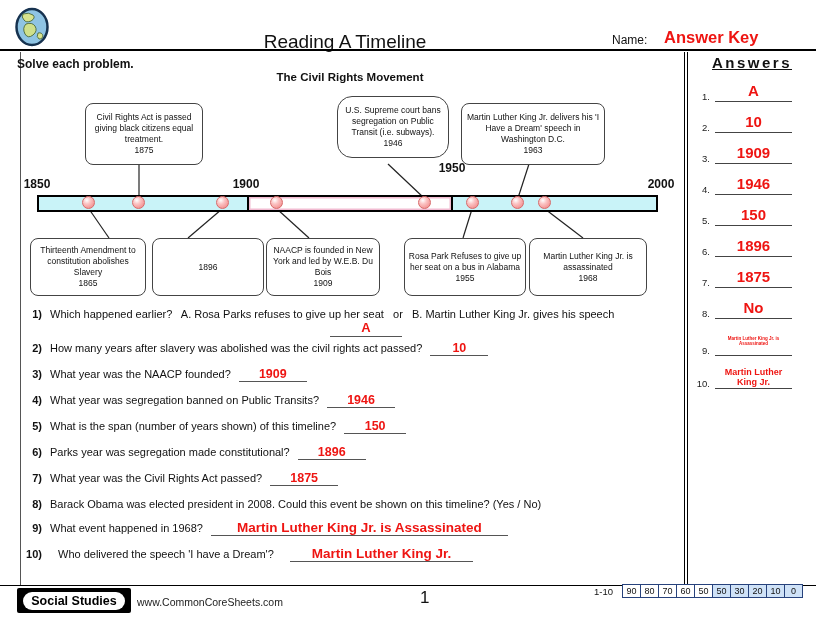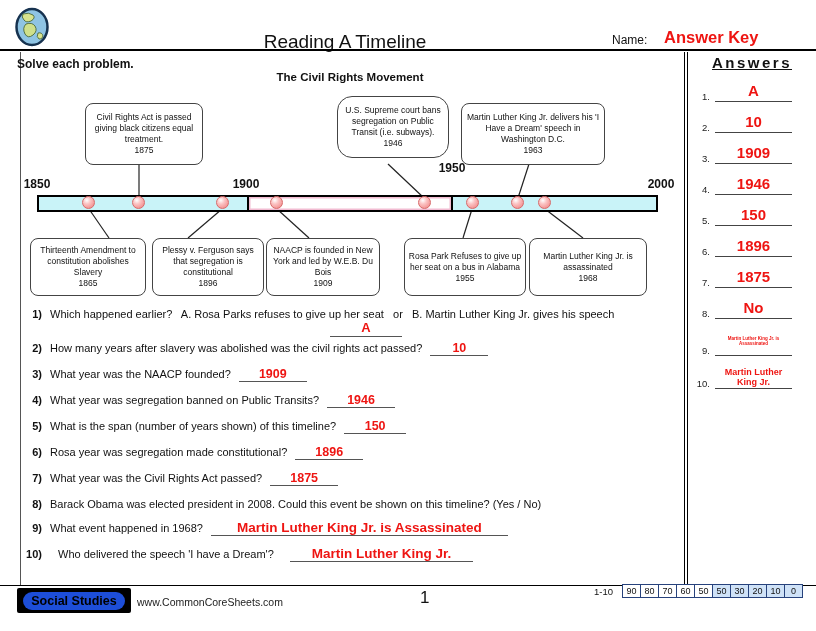--- a/index.html
+++ b/index.html
@@ -52,21 +52,21 @@
   .ansrow{left:694px;width:98px;display:flex;align-items:flex-end;}
   .ansrow .n{width:16px;font-size:9.5px;color:#222;text-align:right;margin-right:5px;flex:none;}
   .ansrow .line{flex:1;border-bottom:1.6px solid #444;text-align:center;color:#ee1512;
                 font-weight:bold;font-size:15px;padding-bottom:1px;min-height:18px;}
   .ansrow .line.tiny{font-size:4.5px;}
   .ansrow .line.small{font-size:9px;}
 
   
   #badge-strip{left:17px;top:588px;width:114px;height:25px;background:#000;border-radius:2px;
                display:flex;align-items:center;justify-content:center;}
-  #badge-pill{background:#1d4ed8;border-radius:11px;padding:2px 8px;font-size:12.5px;font-weight:bold;color:#000;}
+  #badge-pill{background:#ffffff;border-radius:11px;padding:2px 8px;font-size:12.5px;font-weight:bold;color:#000;}
   #site{left:137px;top:596px;font-size:10.5px;color:#222;}
   #pagenum{left:420px;top:588px;font-size:17px;}
   #score-label{left:594px;top:586px;font-size:9.5px;}
   #score-cells{left:623px;top:584px;display:flex;}
   .cell{width:17px;height:12px;border:1px solid #27427c;margin-left:-1px;display:flex;
         align-items:center;justify-content:center;font-size:9px;background:#fff;}
   .cell.blue{background:#cfe2f7;}
 </style>
 </head>
 <body>
@@ -131,21 +131,20 @@
   <div class="abs dot" style="left:418px;top:196px;"></div>
   <div class="abs dot" style="left:466px;top:196px;"></div>
   <div class="abs dot" style="left:511px;top:196px;"></div>
   <div class="abs dot" style="left:538px;top:196px;"></div>
 
   <div class="abs evbox" style="left:30px;top:238px;width:108px;height:52px;">
     <div>Thirteenth Amendment to constitution abolishes Slavery</div>
     <div>1865</div>
   </div>
   <div class="abs evbox" style="left:152px;top:238px;width:104px;height:52px;">
-    <div>Plessy v. Ferguson says that segregation is constitutional</div>
     <div>1896</div>
   </div>
   <div class="abs evbox" style="left:266px;top:238px;width:106px;height:52px;">
     <div>NAACP is founded in New York and led by W.E.B. Du Bois</div>
     <div>1909</div>
   </div>
   <div class="abs evbox" style="left:404px;top:238px;width:114px;height:52px;justify-content:center;">
     <div>Rosa Park Refuses to give up her seat on a bus in Alabama</div>
     <div>1955</div>
   </div>
@@ -175,21 +174,21 @@
     <span class="qtext">What year was segregation banned on Public Transits?</span>
     <span class="blank" style="min-width:44px;padding:0 12px;">1946</span>
   </div>
   <div class="abs q" style="top:419px;">
     <span class="qnum">5)</span>
     <span class="qtext">What is the span (number of years shown) of this timeline?</span>
     <span class="blank" style="min-width:38px;padding:0 12px;">150</span>
   </div>
   <div class="abs q" style="top:445px;">
     <span class="qnum">6)</span>
-    <span class="qtext">Rosa year was segregation made constitutional?</span>
+    <span class="qtext">Parks year was segregation made constitutional?</span>
     <span class="blank" style="min-width:44px;padding:0 12px;">1896</span>
   </div>
   <div class="abs q" style="top:471px;">
     <span class="qnum">7)</span>
     <span class="qtext">What year was the Civil Rights Act passed?</span>
     <span class="blank" style="min-width:44px;padding:0 12px;">1875</span>
   </div>
   <div class="abs q" style="top:497px;">
     <span class="qnum">8)</span>
     <span class="qtext">Barack Obama was elected president in 2008. Could this event be shown on this timeline? (Yes / No)</span>

